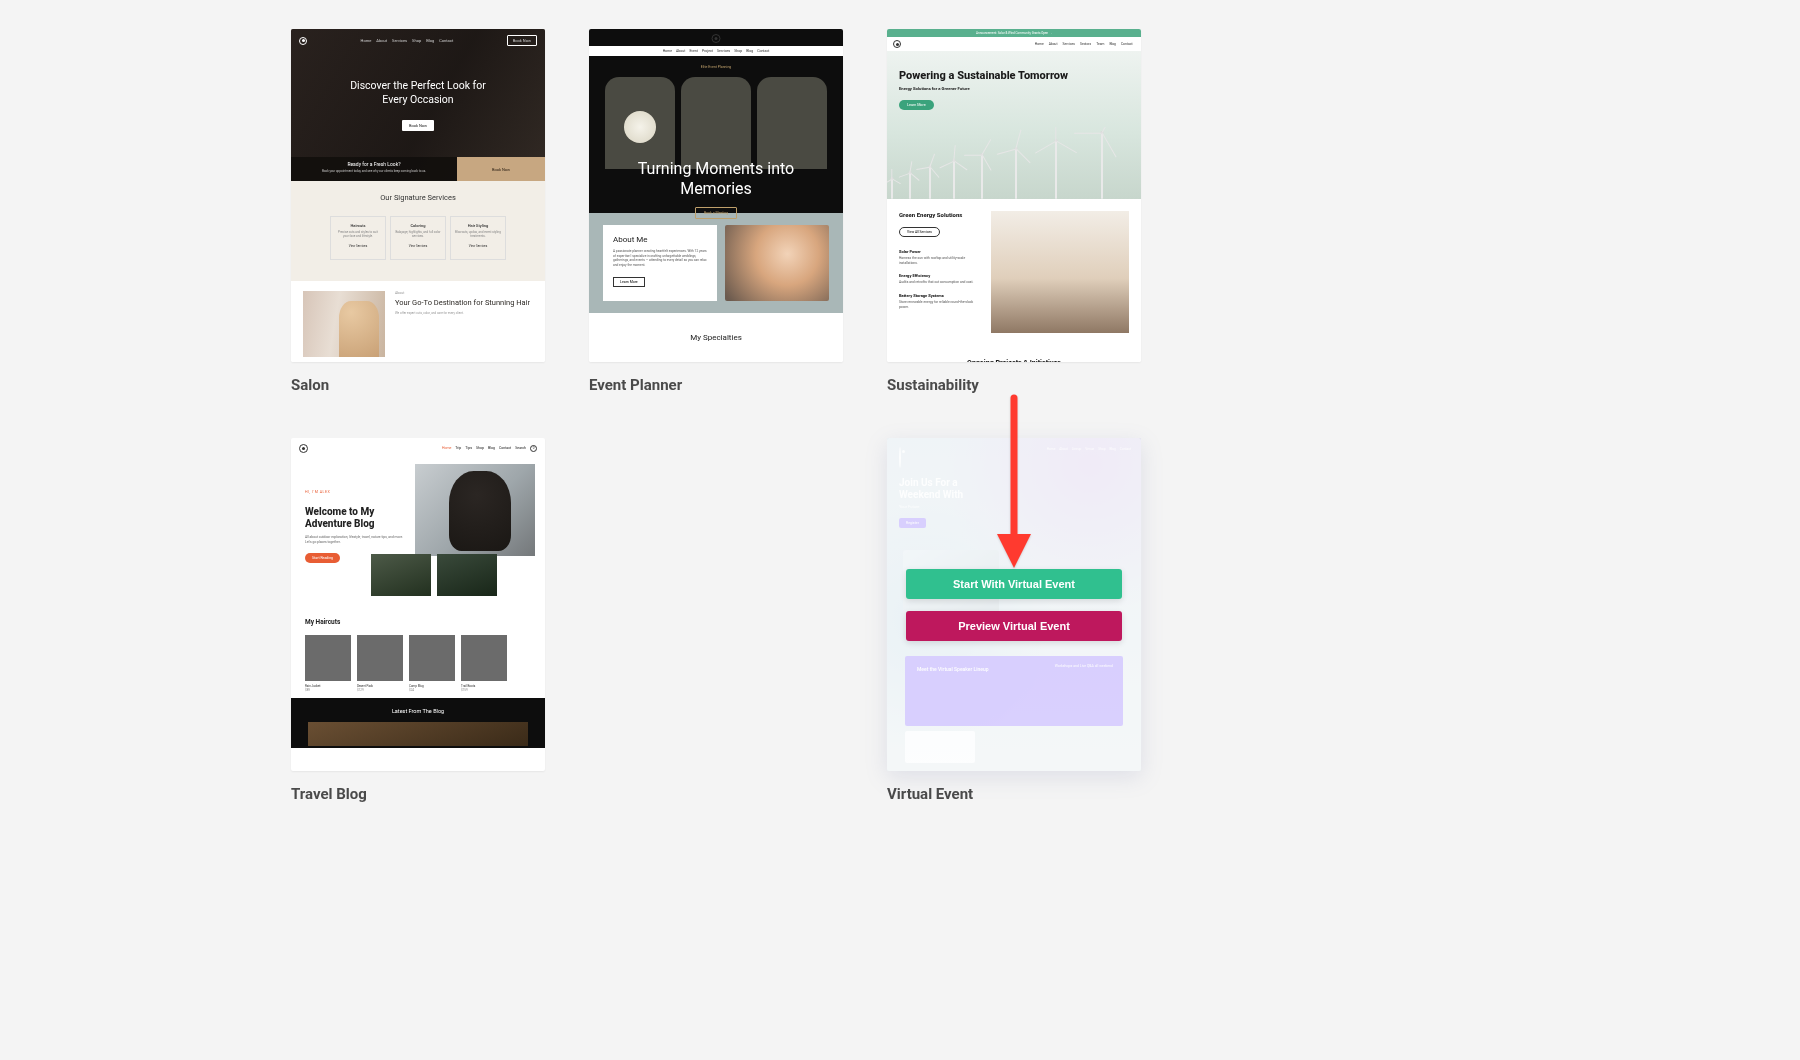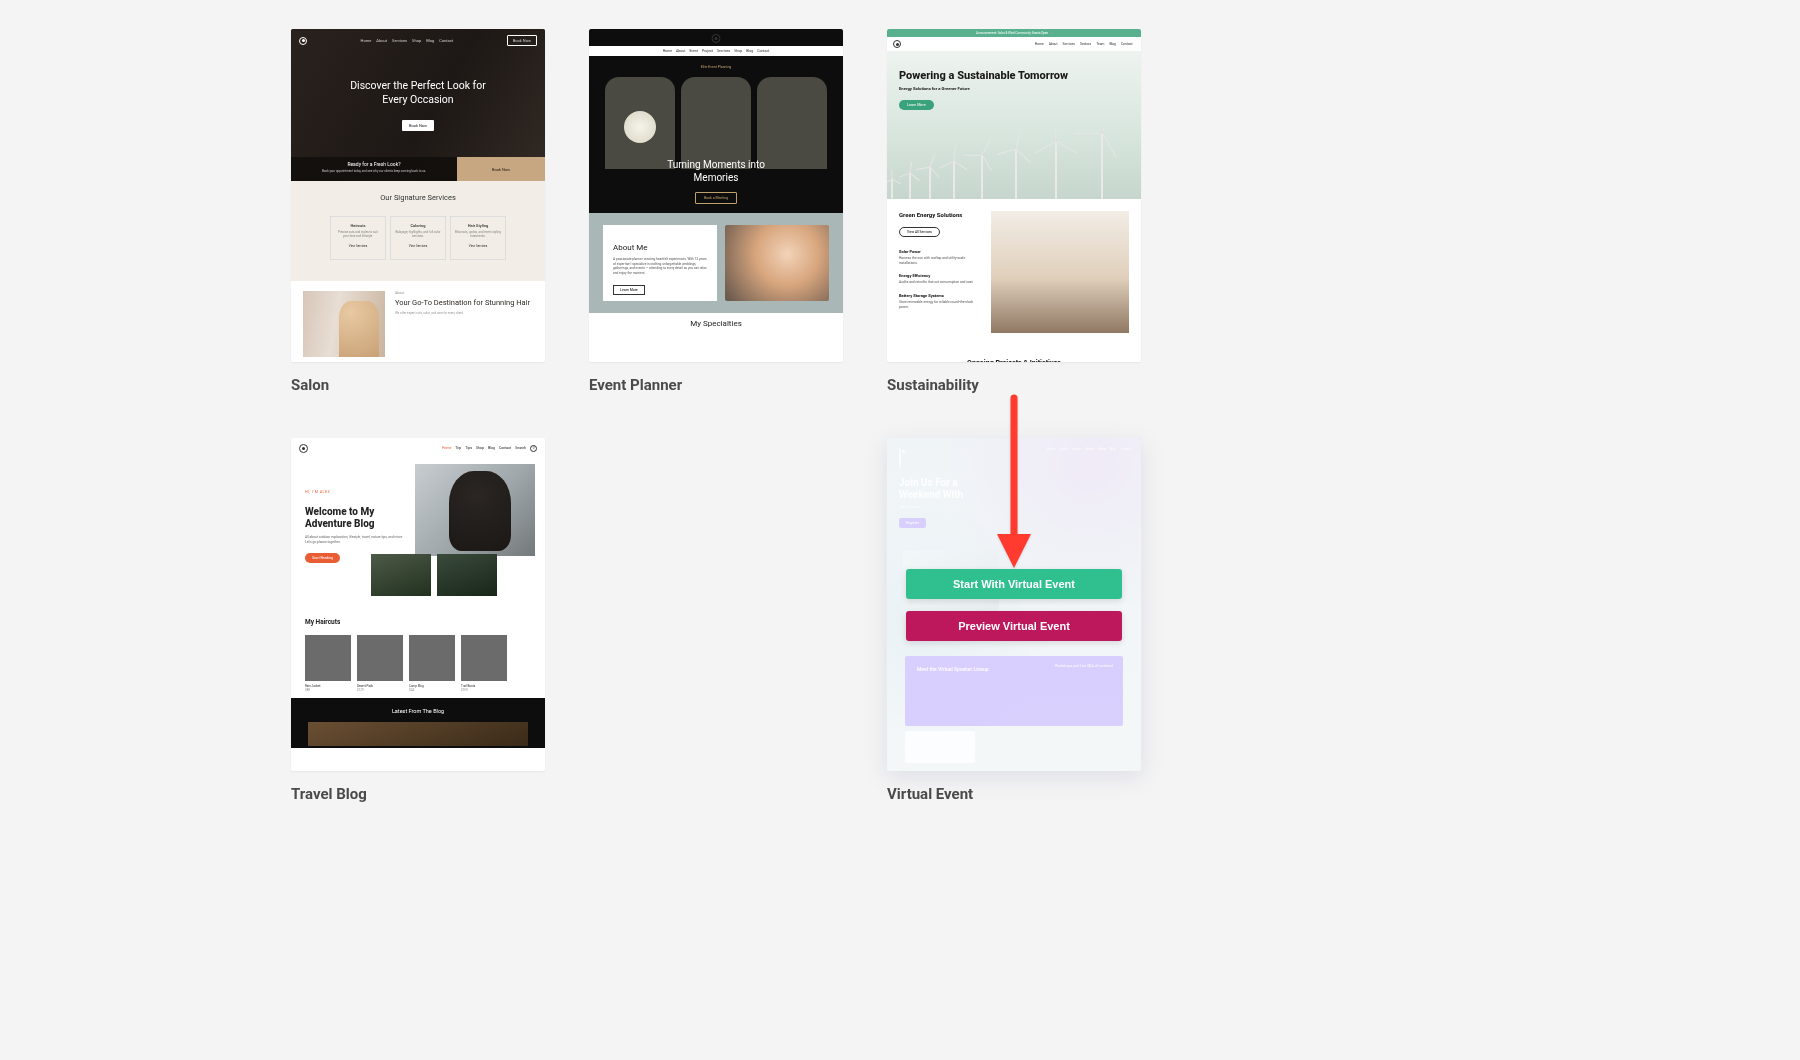--- a/index.html
+++ b/index.html
@@ -95,29 +95,29 @@
   .ep-logo::after{content:"";width:3px;height:3px;border-radius:50%;background:#333;position:absolute;top:2.3px;left:2.3px;}
   .ep-nav{position:absolute;top:17px;left:0;right:0;font-size:3.5px;color:#333;display:flex;justify-content:center;gap:4px;background:#fff;height:10px;align-items:center;}
   .ep-kicker{position:absolute;top:36px;left:0;right:0;font-size:3.5px;color:#bfa06b;}
   .ep-img-row{position:absolute;top:48px;left:16px;right:16px;height:92px;display:flex;gap:6px;}
   .ep-img-row .im{flex:1;border-radius:14px 14px 0 0;background:#4a4a42;}
   .ep-im1{background:linear-gradient(135deg,#4d5043,#2e3128 60%,#6d6d5d);}
   .ep-im1::after{content:"";display:block;width:32px;height:32px;border-radius:50%;background:radial-gradient(circle,#f5f3ea,#d9d4c2);margin:34px auto 0;}
   .ep-im2{background:linear-gradient(160deg,#5a4a3a,#2a2018);}
   .ep-im3{background:linear-gradient(135deg,#c7b9a8,#8a7560);}
   .ep-hero-txt{position:absolute;top:130px;left:0;right:0;}
-  .ep-hero-txt h1{font-size:10px;font-weight:400;line-height:1.25;}
+  .ep-hero-txt h1{font-size:16px;font-weight:400;line-height:1.25;}
   .ep-hero-txt .btn{display:inline-block;margin-top:8px;border:1px solid #bfa06b;color:#bfa06b;font-size:3.5px;padding:3px 8px;border-radius:1px;}
   .ep-mid{height:100px;background:#a9b7b7;display:flex;gap:8px;padding:12px 14px;}
-  .ep-mid .about{flex:1;background:#fff;padding:18px 10px;}
+  .ep-mid .about{flex:1;background:#fff;padding:10px 10px;}
   .ep-mid .about h2{font-size:8px;color:#222;font-weight:400;}
   .ep-mid .about .d{font-size:3.2px;color:#555;margin-top:5px;line-height:1.45;}
   .ep-mid .about .b{display:inline-block;margin-top:8px;border:1px solid #333;font-size:3.5px;padding:2px 6px;}
   .ep-mid .face{flex:1.1;background:radial-gradient(circle at 60% 38%,#f2d3b8,#d8a67e 40%,#6b5a4e 95%);border-radius:2px;position:relative;}
-  .ep-bot{height:49px;background:#fff;text-align:center;padding-top:6px;}
+  .ep-bot{height:49px;background:#fff;text-align:center;padding-top:20px;}
   .ep-bot h2{font-size:8px;color:#222;font-weight:400;}
 
   
   .su-bar{height:8px;background:#59b08e;font-size:3px;color:#fff;display:flex;align-items:center;justify-content:center;gap:3px;}
   .su-nav{height:14px;background:#fff;display:flex;align-items:center;justify-content:space-between;padding:0 6px;font-size:3.3px;color:#333;}
   .su-nav .logo{width:8px;height:8px;border:1px solid #333;border-radius:50%;position:relative;}
   .su-nav .logo::after{content:"";width:3px;height:3px;border-radius:50%;background:#333;position:absolute;top:1.8px;left:1.8px;}
   .su-nav .links span{margin:0 2.5px;}
   .su-hero{height:148px;background:linear-gradient(180deg,#eef3f0 0%,#d8e6de 55%,#c7d6cc 100%);position:relative;padding:18px 12px 0;}
   .su-hero h1{font-size:11px;font-weight:800;color:#1a1a1a;}

